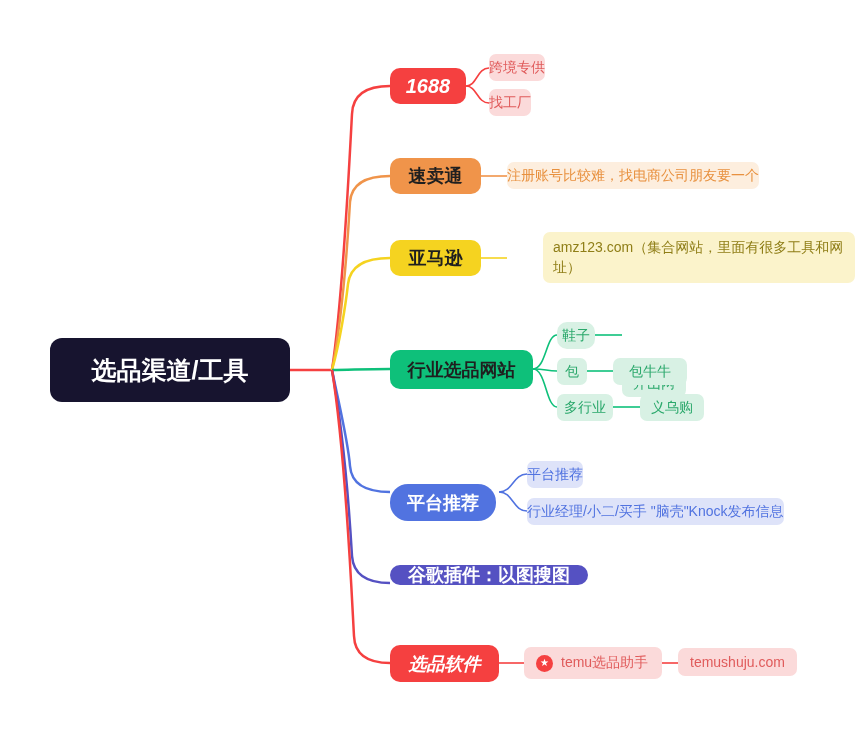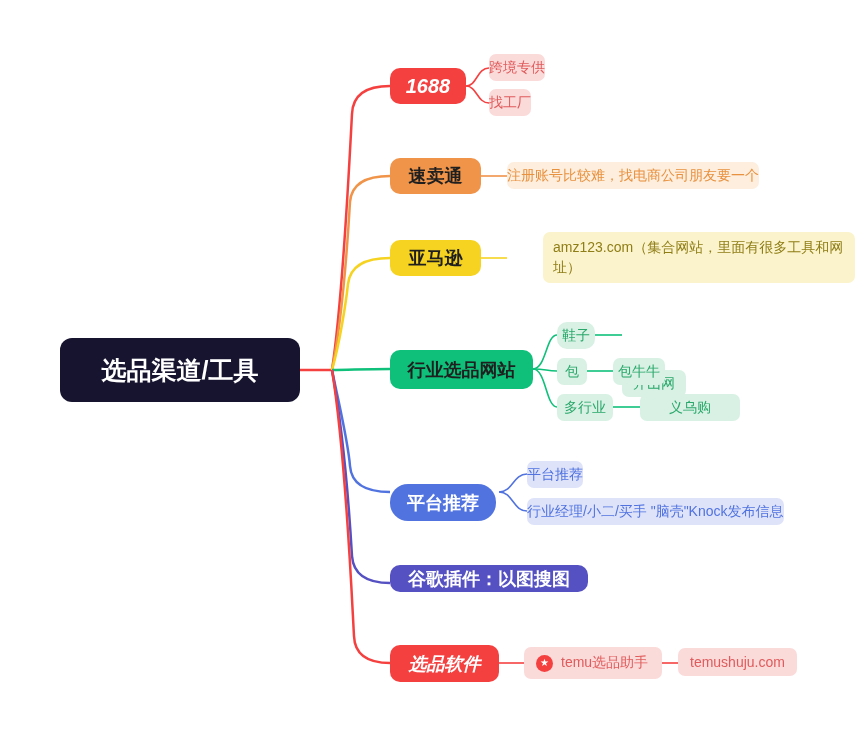--- a/index.html
+++ b/index.html
@@ -9,21 +9,21 @@
     font-family: "Liberation Sans", "DejaVu Sans", sans-serif;
     overflow: hidden;
   }
   .stage { position: relative; width: 861px; height: 734px; }
   .stage svg.wires { position: absolute; left: 0; top: 0; z-index: 0; }
   .node { position: absolute; z-index: 1; display: flex; align-items: center; justify-content: center; white-space: nowrap; }
 
   .root-node {
     left: 50px; top: 338px; width: 240px; height: 64px;
     background: #17142f; color: #ffffff;
-    border-radius: 12px; font-size: 25px; font-weight: bold; margin-left: 10px;
+    border-radius: 12px; font-size: 25px; font-weight: bold;
   }
 
   .main-node { border-radius: 10px; font-size: 18px; font-weight: bold; }
   .n-red    { background: #f54040; color: #ffffff; font-style: italic; }
   .n-orange { background: #f0944a; color: #1f1f1f; }
   .n-yellow { background: #f5d320; color: #1f1f1f; }
   .n-green  { background: #0ec07a; color: #1f1f1f; }
   .n-blue   { background: #5173e0; color: #ffffff; }
   .n-indigo { background: #5551c2; color: #ffffff; }
 
@@ -112,41 +112,41 @@
   </div>
   <div class="node child-node c-green" style="left:557px;top:322px;width:38px;padding:3px 0;border-radius:10px;">
     <span>鞋子</span>
   </div>
   <div class="node child-node c-green" style="left:622px;top:322px;padding:3px 11px;margin-top:48px;">
     <span>开山网</span>
   </div>
   <div class="node child-node c-green" style="left:557px;top:358px;width:30px;padding:3px 0;">
     <span>包</span>
   </div>
-  <div class="node child-node c-green" style="left:613px;top:358px;padding:3px 5px;justify-content:flex-end;">
+  <div class="node child-node c-green" style="left:613px;top:358px;padding:3px 16px;justify-content:flex-end;">
     <span>包牛牛</span>
   </div>
   <div class="node child-node c-green" style="left:557px;top:394px;width:56px;padding:3px 0;">
     <span>多行业</span>
   </div>
-  <div class="node child-node c-green" style="left:640px;top:394px;padding:3px 29px;">
+  <div class="node child-node c-green" style="left:640px;top:394px;padding:3px 11px;">
     <span>义乌购</span>
   </div>
 
   <div class="node main-node n-blue" style="left:390px;top:484px;width:106px;height:37px;border-radius:18px;">
     <span>平台推荐</span>
   </div>
   <div class="node child-node c-blue" style="left:527px;top:461px;">
     <span>平台推荐</span>
   </div>
   <div class="node child-node c-blue" style="left:527px;top:498px;">
     <span>行业经理/小二/买手 "脑壳"Knock发布信息</span>
   </div>
 
-  <div class="node main-node n-indigo" style="left:390px;top:565px;width:198px;height:27px;">
+  <div class="node main-node n-indigo" style="left:390px;top:565px;width:198px;height:20px;">
     <span>谷歌插件：以图搜图</span>
   </div>
 
   <div class="node main-node n-red" style="left:390px;top:645px;width:109px;height:37px;">
     <span>选品软件</span>
   </div>
   <div class="node child-node c-red temu-box" style="left:524px;top:647px;width:138px;">
     <span class="star-badge">
       <span>★</span>
     </span>

